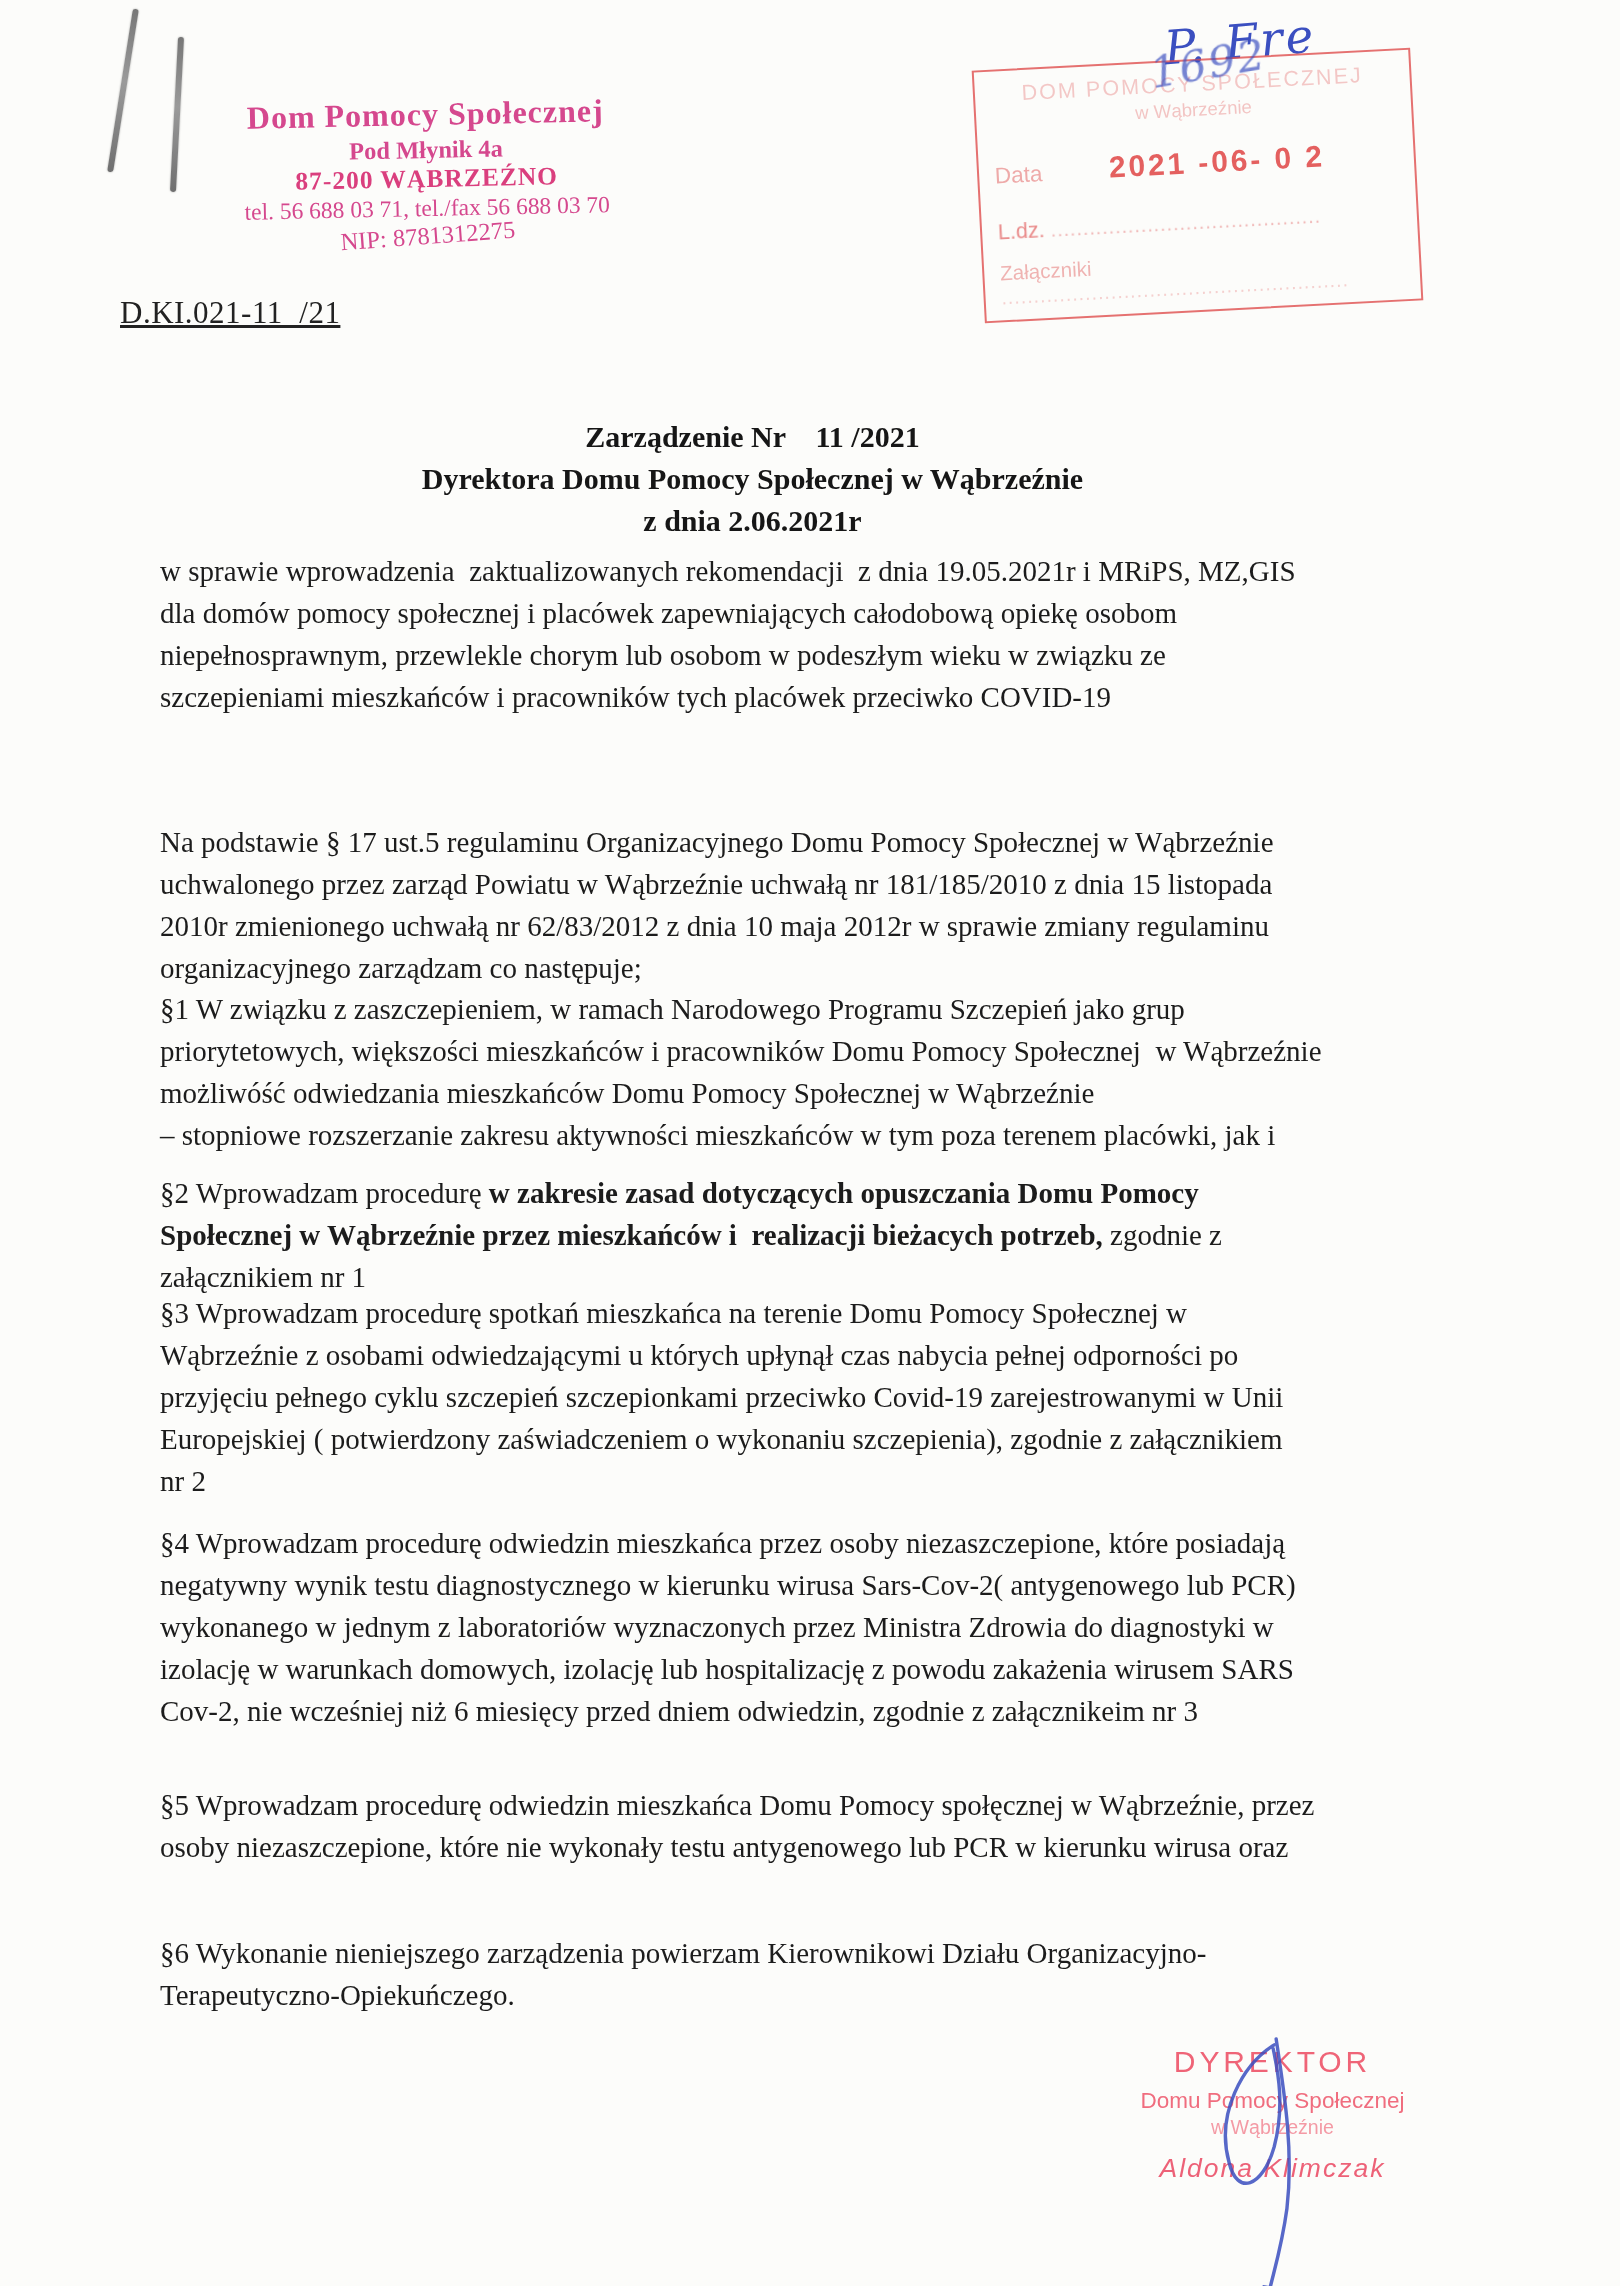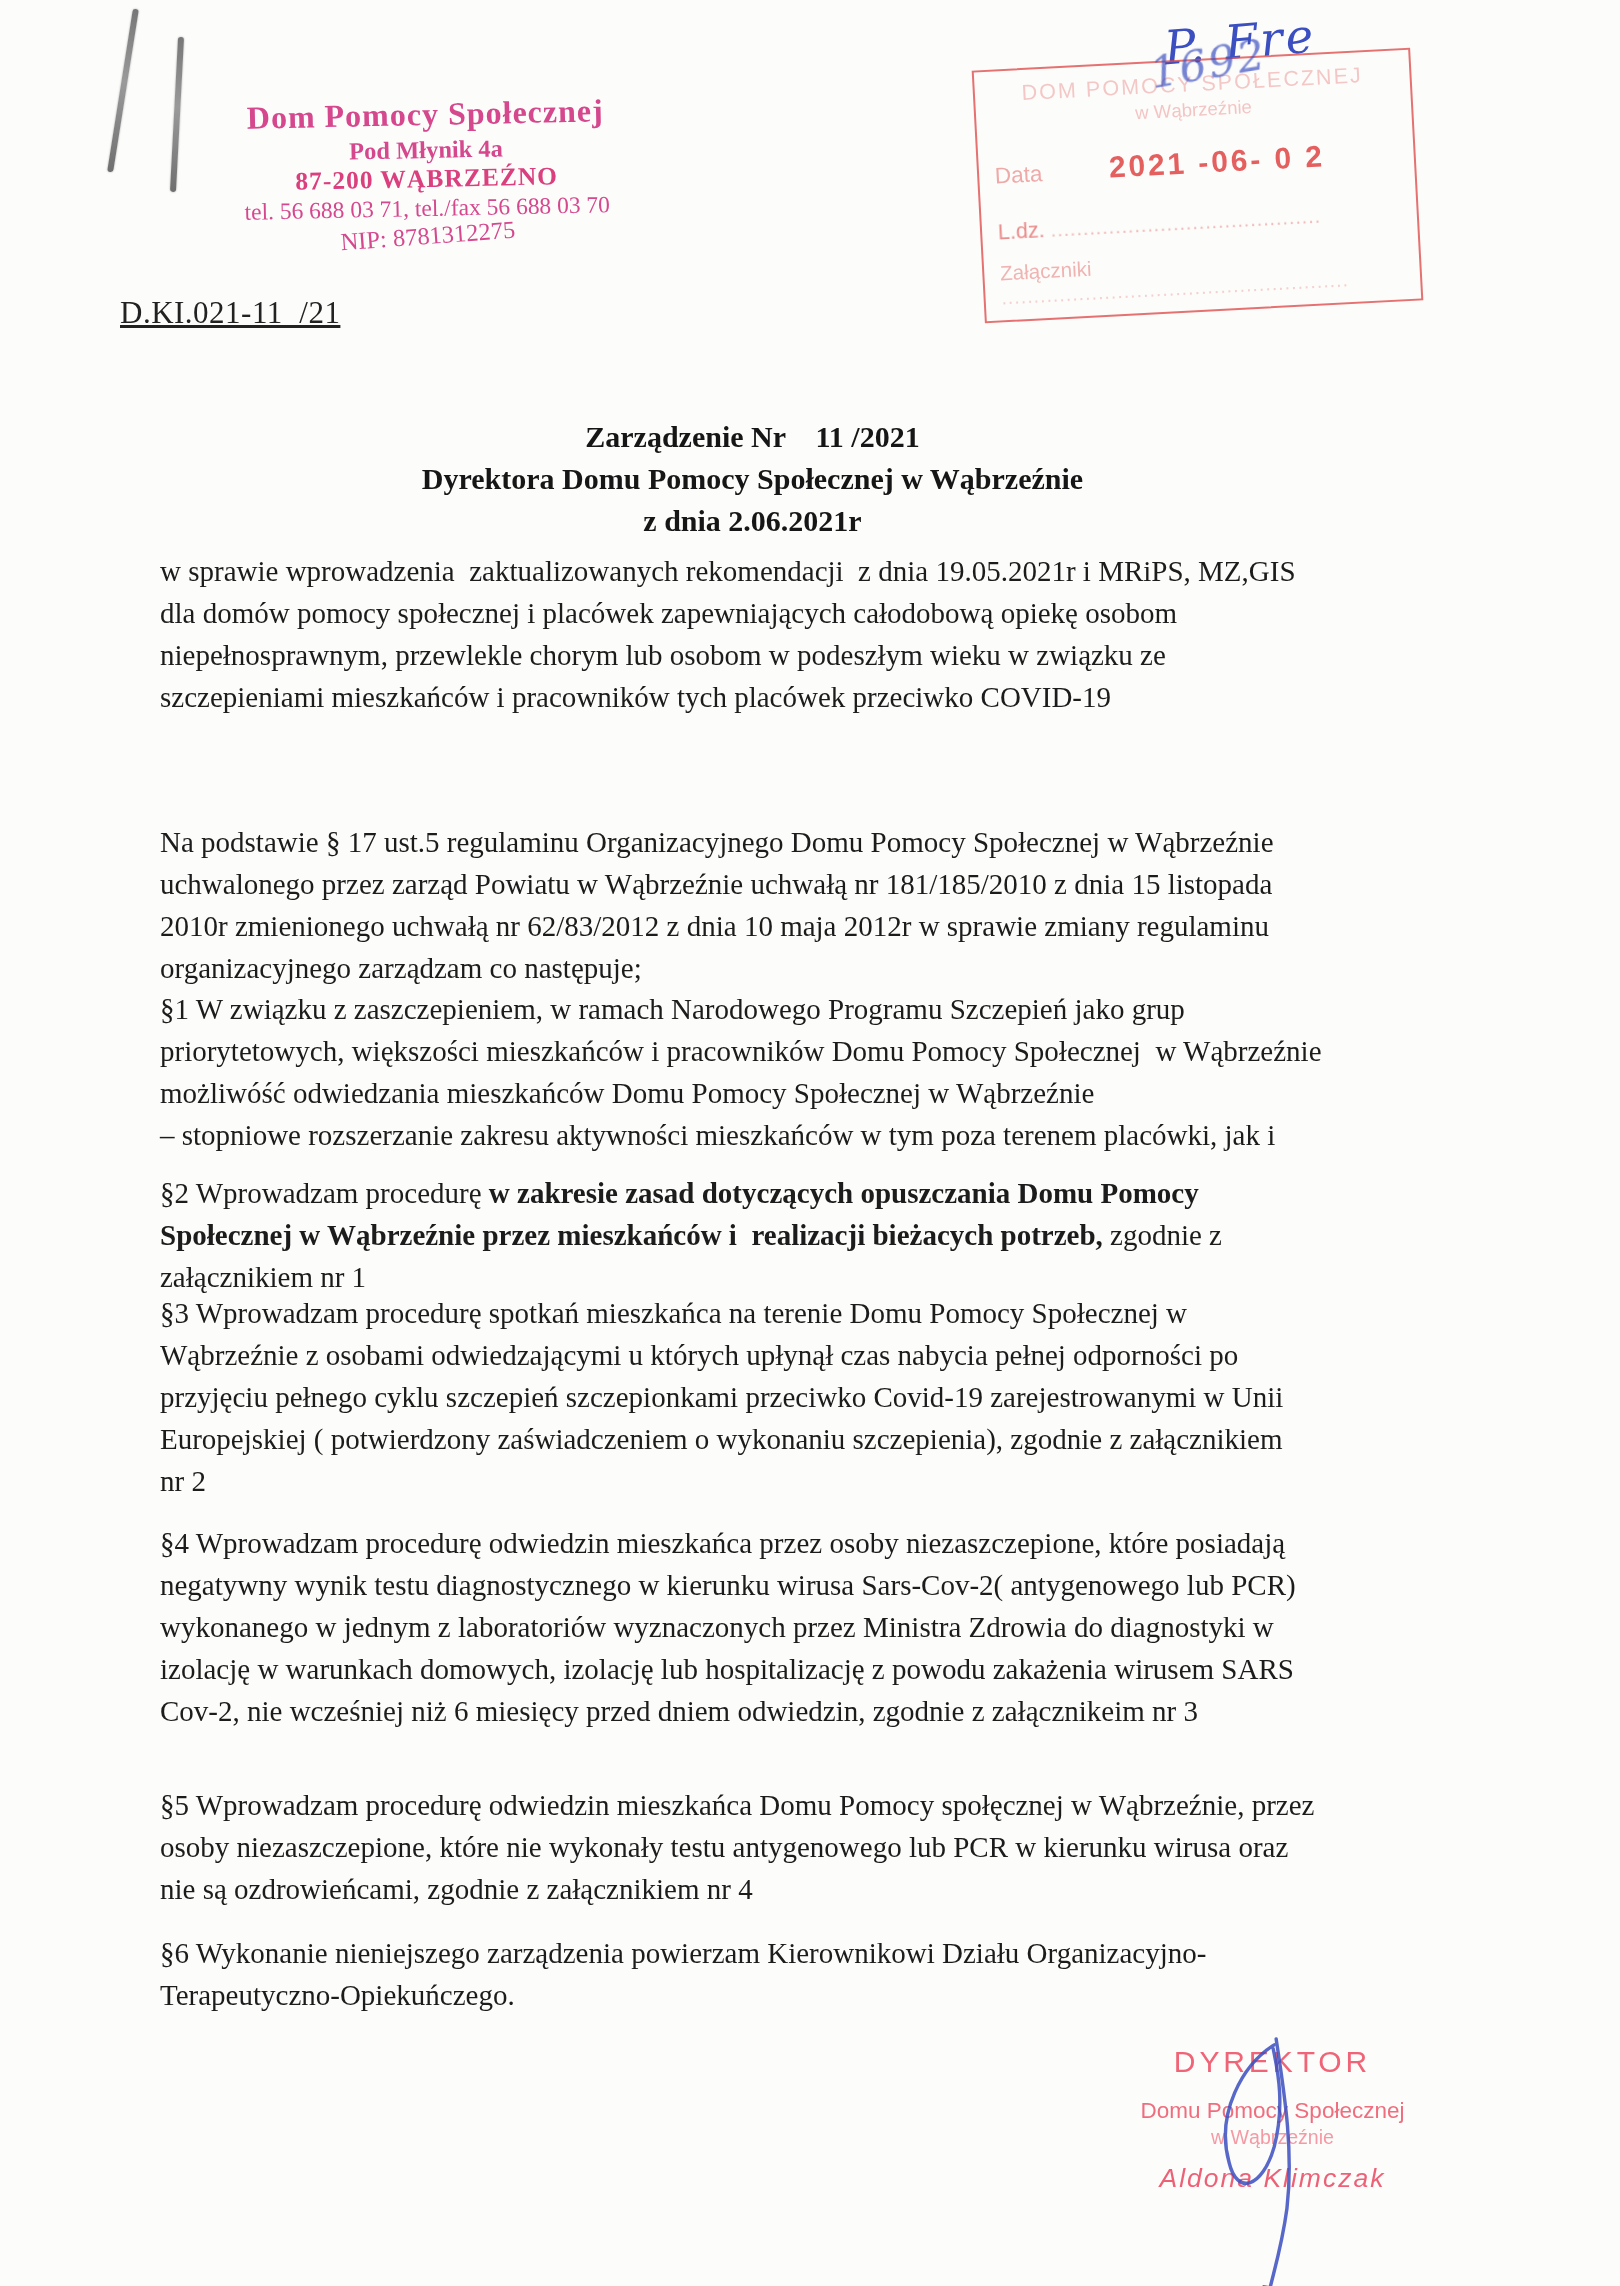--- a/index.html
+++ b/index.html
@@ -58,21 +58,21 @@
     font-weight:bold;font-size:30px;line-height:42px;color:#161616;}
 
   
   .para{left:160px;width:1362px;font-size:29px;line-height:42px;color:#1c1c1c;}
   .b{font-weight:bold;}
 
   
   .dir-stamp{left:1106px;top:2045px;width:333px;text-align:center;
     font-family:"Liberation Sans",sans-serif;}
   .dir-l1{font-size:30px;letter-spacing:3.9px;color:rgba(236,73,95,.85);}
-  .dir-l2{font-size:22.5px;color:rgba(236,73,95,.8);margin-top:19px;}
+  .dir-l2{font-size:22.5px;color:rgba(236,73,95,.8);margin-top:9px;}
   .dir-l3{font-size:19.6px;color:rgba(236,73,95,.55);margin-top:2px;}
   .dir-l4{font-size:26.5px;font-style:italic;color:rgba(233,58,86,.8);
     margin-top:13.7px;letter-spacing:2px;}
 
   .sig-svg{left:1127px;top:2037px;}
 </style>
 </head>
 <body>
 
 <div class="staple staple1"></div>
@@ -153,21 +153,20 @@
   <div class="line">§4 Wprowadzam procedurę odwiedzin mieszkańca przez osoby niezaszczepione, które posiadają</div>
   <div class="line">negatywny wynik testu diagnostycznego w kierunku wirusa Sars-Cov-2( antygenowego lub PCR)</div>
   <div class="line">wykonanego w jednym z laboratoriów wyznaczonych przez Ministra Zdrowia do diagnostyki w</div>
   <div class="line">izolację w warunkach domowych, izolację lub hospitalizację z powodu zakażenia wirusem SARS</div>
   <div class="line">Cov-2, nie wcześniej niż 6 miesięcy przed dniem odwiedzin, zgodnie z załącznikeim nr 3</div>
 </div>
 
 <div class="abs para" style="top:1784px;">
   <div class="line">§5 Wprowadzam procedurę odwiedzin mieszkańca Domu Pomocy społęcznej w Wąbrzeźnie, przez</div>
   <div class="line">osoby niezaszczepione, które nie wykonały testu antygenowego lub PCR w kierunku wirusa oraz</div>
-  <div class="line">nie są ozdrowieńcami, zgodnie z załącznikiem nr 4</div>
 </div>
 
 <div class="abs para" style="top:1932px;">
   <div class="line">§6 Wykonanie nieniejszego zarządzenia powierzam Kierownikowi Działu Organizacyjno-</div>
   <div class="line">Terapeutyczno-Opiekuńczego.</div>
 </div>
 
 <div class="abs dir-stamp">
   <div class="dir-l1">DYREKTOR</div>
   <div class="dir-l2">Domu Pomocy Społecznej</div>

